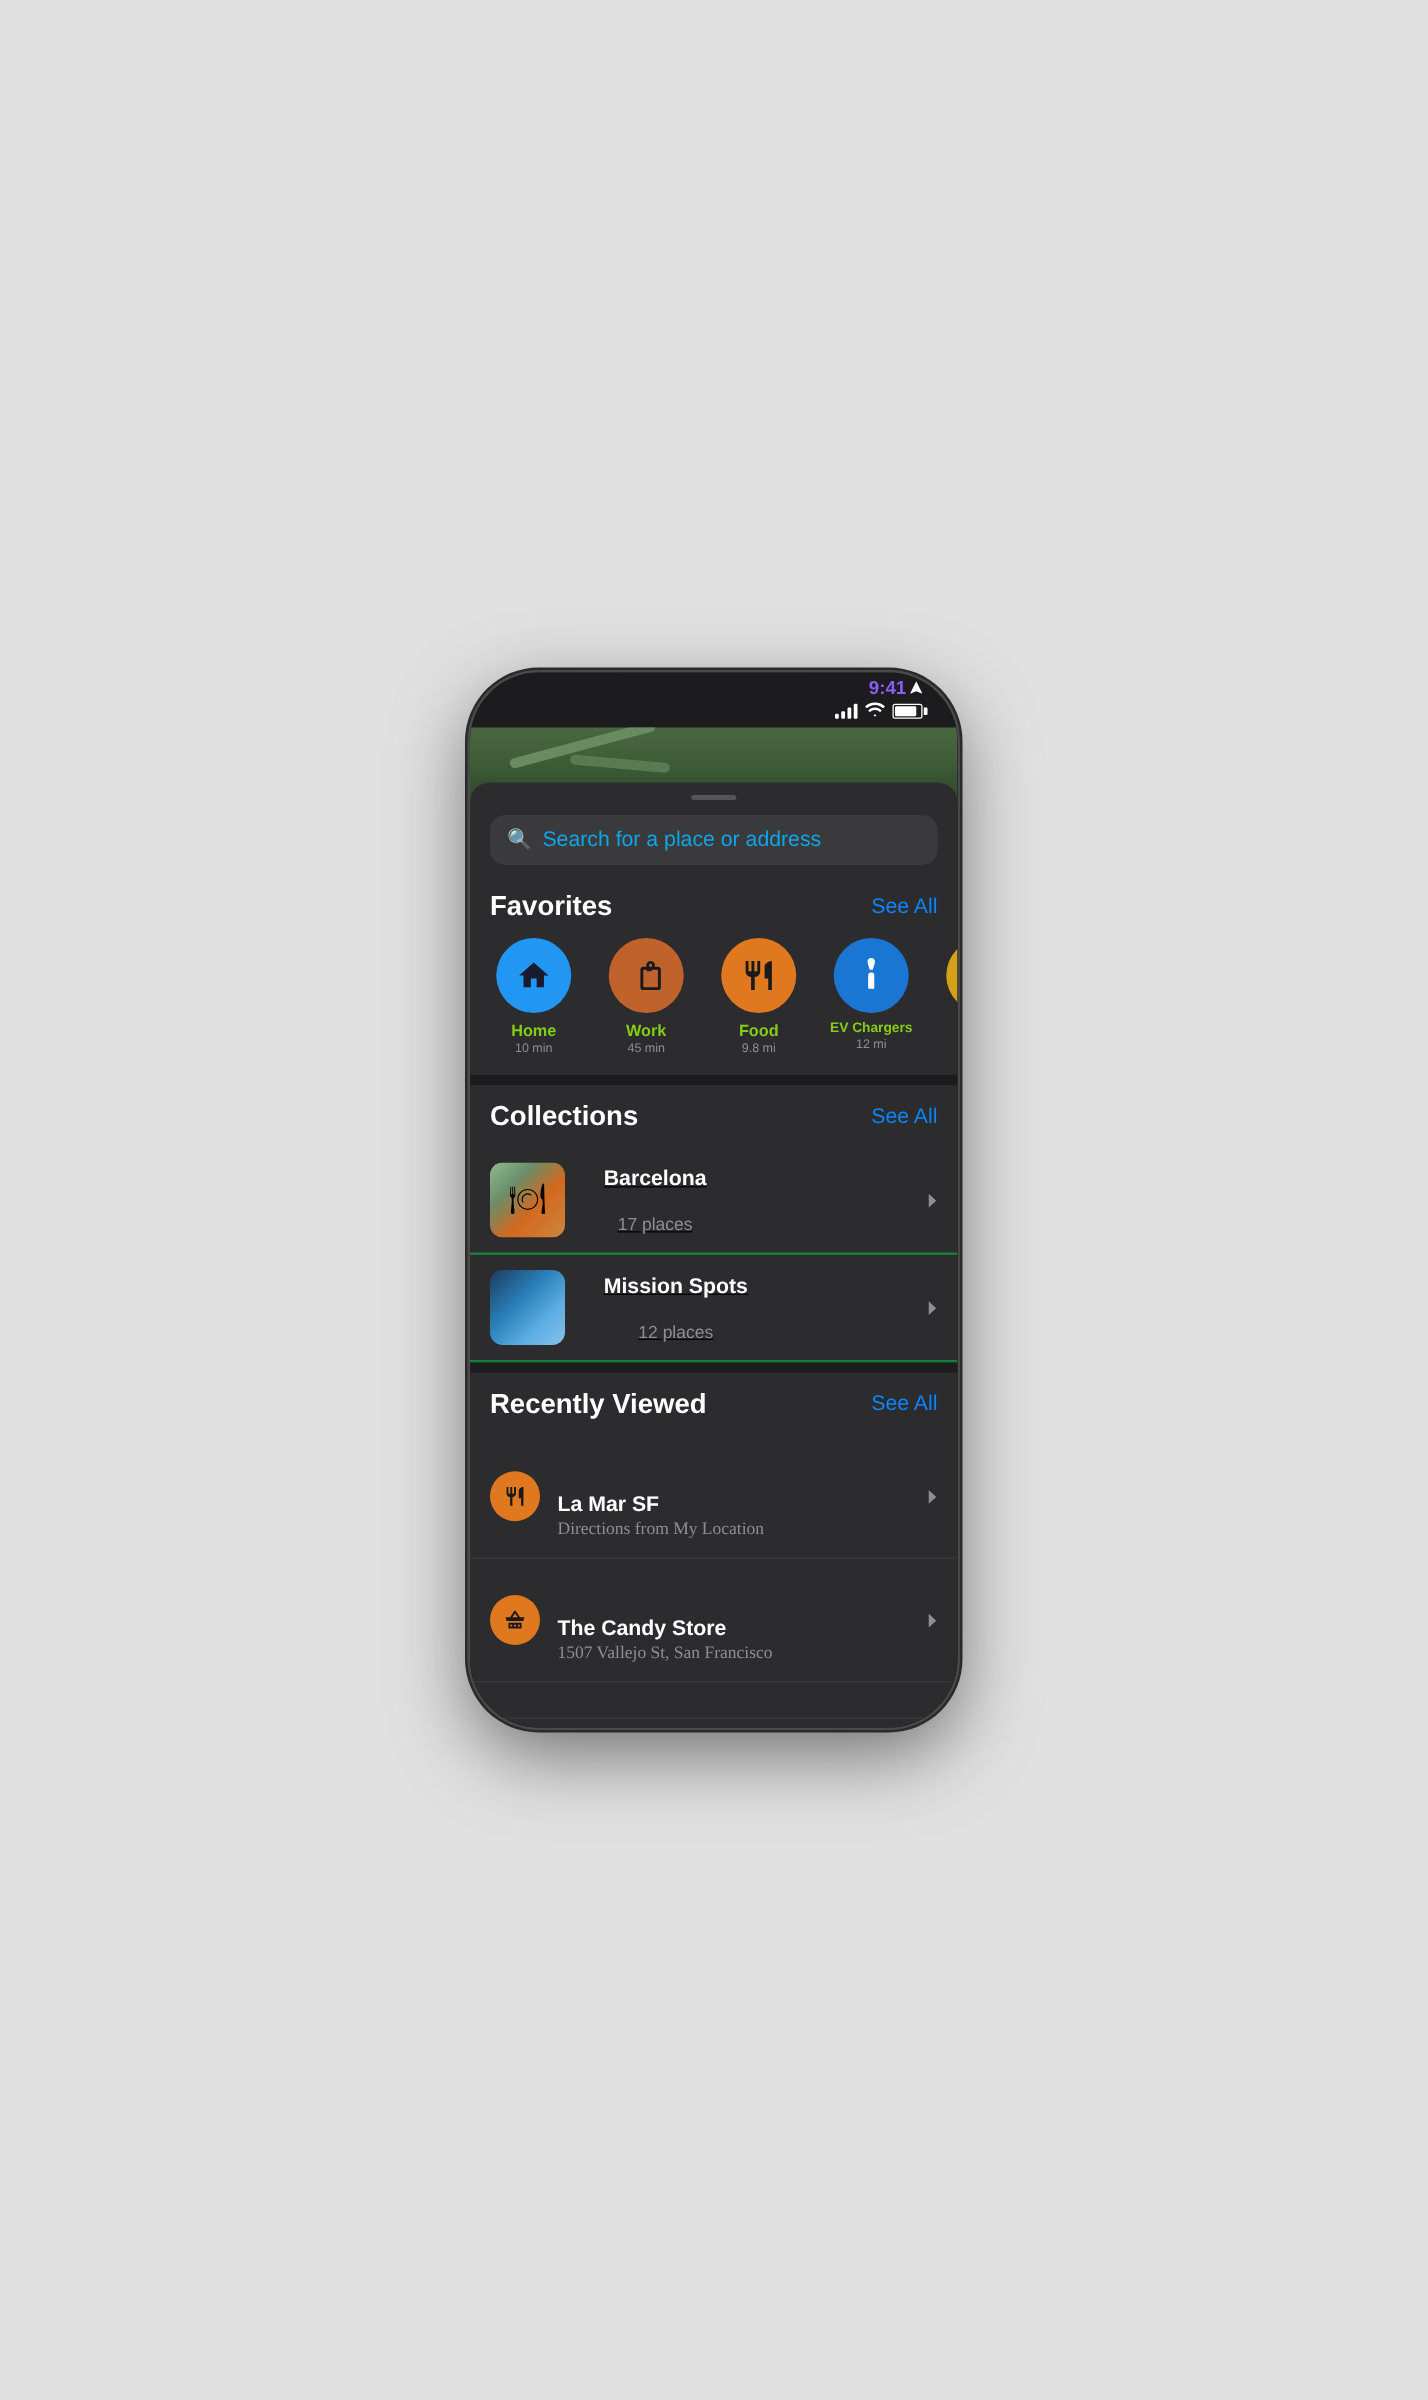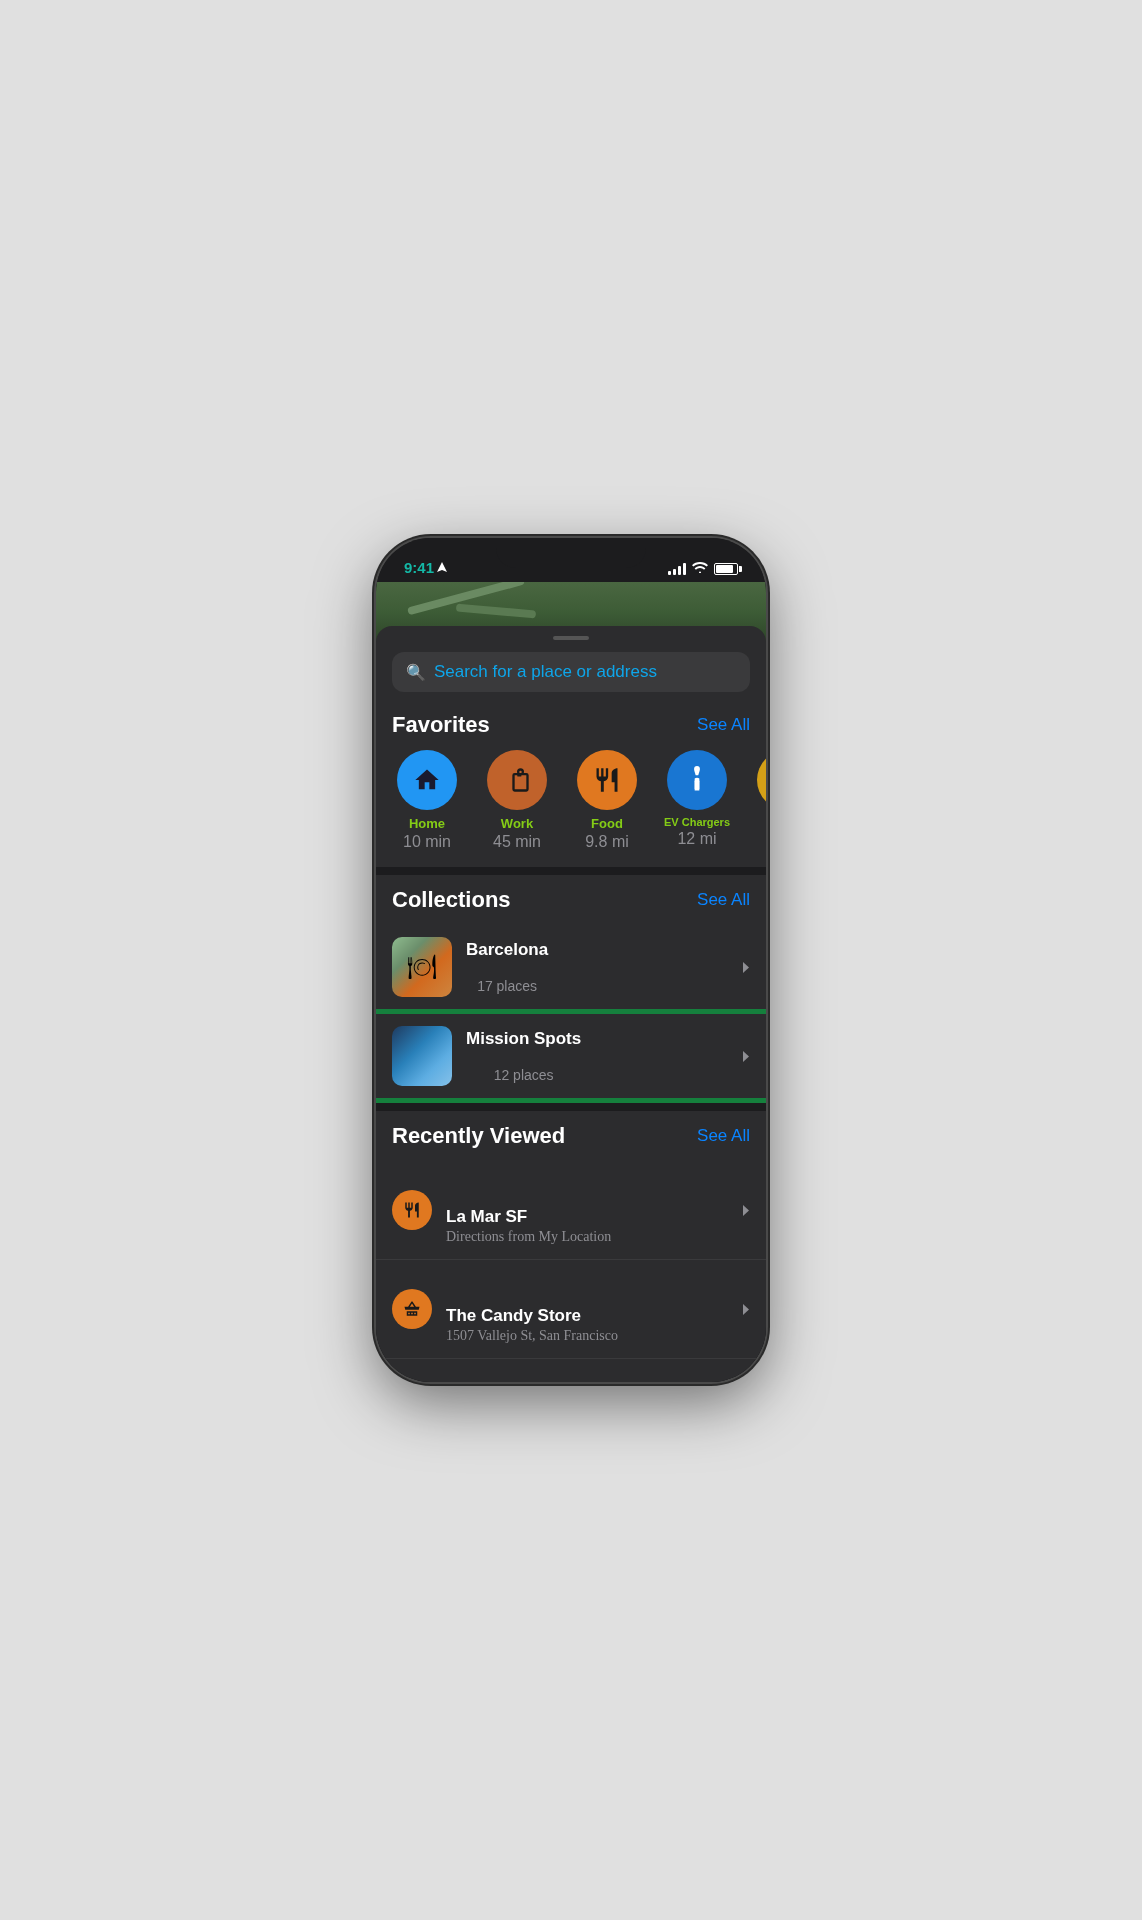--- a/index.html
+++ b/index.html
@@ -43,25 +43,26 @@
       z-index: 100;
     }
 
     
     .status-bar {
       height: 44px;
       display: flex;
       align-items: flex-end;
       justify-content: space-between;
       padding: 4px 28px 6px;
-      color: #14b8a6;
+      color: #8b5cf6;
       font-size: 12px;
       font-weight: 600;
       position: relative;
       z-index: 50;
+      flex-direction: column;
     }
 
     .status-time {
       font-size: 15px;
       font-weight: 700;
       display: flex;
       align-items: center;
       gap: 3px;
     }
 
@@ -189,32 +190,33 @@
 
     .fav-label {
       color: #84cc16;
       font-size: 13px;
       font-weight: 600;
       text-align: center;
     }
 
     .fav-sublabel {
       color: #8e8e93;
-      font-size: 16px;
+      font-size: 10px;
       text-align: center;
       margin-top: -4px;
     }
 
     
     .collection-item {
       display: flex;
       align-items: center;
-      gap: 14px;
+      gap: 31px;
       padding: 12px 16px;
-      border-bottom: 5px solid #15803d;
+      border-bottom: 2px solid #15803d;
+      text-decoration: underline;
     }
 
     .collection-thumb {
       width: 60px;
       height: 60px;
       border-radius: 10px;
       overflow: hidden;
       flex-shrink: 0;
     }
 

